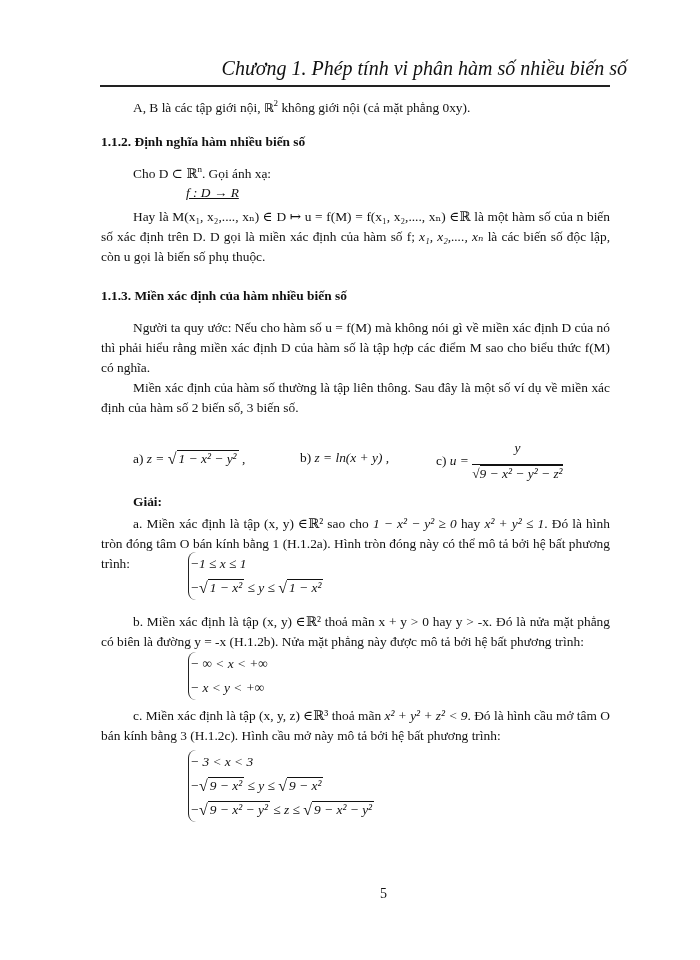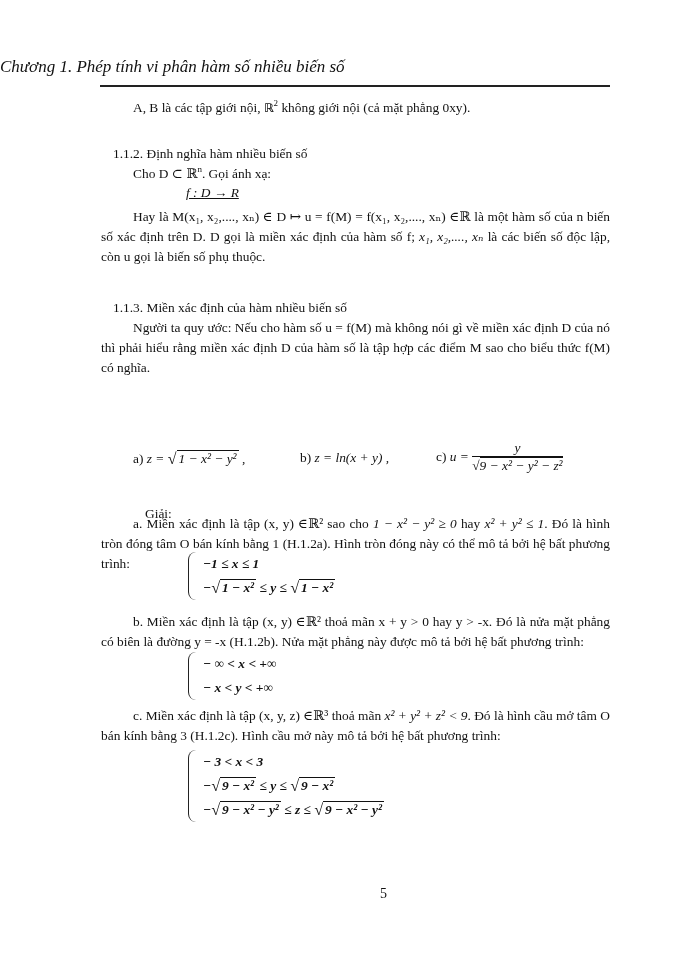--- a/index.html
+++ b/index.html
@@ -3,41 +3,41 @@
 <meta charset="utf-8">
 <style>
   html, body { margin: 0; padding: 0; background: #ffffff; }
   body {
     width: 700px; height: 960px; position: relative; overflow: hidden;
     font-family: "Liberation Serif", "DejaVu Serif", serif;
     color: #111; font-size: 13.4px;
   }
   .page-header {
     position: absolute; left: 0; top: 57px; width: 627px;
-    font-style: italic; font-size: 17px;
+    text-align: right; font-style: italic; font-size: 20px;
   }
   .header-rule {
     position: absolute; left: 100px; top: 85px; width: 510px;
     border-top: 2px solid #222;
   }
   .p { line-height: 20px; text-align: justify; margin: 0; }
   .indent { text-indent: 32px; }
-  .h { font-weight: normal; margin: 12px; line-height: 20px; }
+  .h { font-weight: bold; margin: 0; line-height: 20px; }
   .m { font-style: italic; }
   .sup { font-size: 9px; vertical-align: 6px; }
   .bb { font-family: "DejaVu Sans", sans-serif; font-weight: bold; font-size: 12px; }
   .sqrt { display: inline-block; }
   .sqrt .rad { font-size: 16px; vertical-align: -1px; }
   .sqrt .body { border-top: 1px solid #111; padding: 0 2px; font-style: italic; }
   .abs { position: absolute; white-space: nowrap; }
-  .system { position: absolute; border-left: 1.5px solid #222; border-radius: 8px 0 0 8px; padding-left: 14px; font-weight: bold; }
+  .system { position: absolute; border-left: 1.5px solid #222; border-radius: 8px 0 0 8px; padding-left: 1px; }
   .system .row { line-height: 24px; white-space: nowrap; }
   .frac { display: inline-flex; flex-direction: column; align-items: center; vertical-align: middle; }
   .frac .num { font-style: italic; line-height: 16px; }
-  .frac .den { border-top: 1px solid #111; line-height: 18px; }
+  .frac .den { border-top: 1px solid #111; line-height: 18px; margin-top: 8px; }
   .page-number { position: absolute; left: 380px; top: 886px; font-size: 14px; }
 </style>
 </head>
 <body>
 
 <div class="page-header">Chương 1. Phép tính vi phân hàm số nhiều biến số</div>
 <div class="header-rule"></div>
 
 <div class="abs" style="left:133px;top:98px;">
   <span>A, B là các tập giới nội,</span>
@@ -60,20 +60,21 @@
     <span>là một hàm số của n biến số xác định trên D. D gọi là miền xác định của hàm số f;</span>
     <span class="m">x₁, x₂,...., xₙ</span>
     <span>là các biến số độc lập, còn u gọi là biến số phụ thuộc.</span>
   </p>
 </div>
 
 <div class="abs h" style="left:101px;top:286px;">1.1.3. Miền xác định của hàm nhiều biến số</div>
 
 <div class="abs" style="left:101px;top:318px;width:509px;white-space:normal;">
   <p class="p indent">Người ta quy ước: Nếu cho hàm số u = f(M) mà không nói gì về miền xác định D của nó thì phải hiểu rằng miền xác định D của hàm số là tập hợp các điểm M sao cho biểu thức f(M) có nghĩa.</p>
+  <p class="p indent">Miền xác định của hàm số thường là tập liên thông. Sau đây là một số ví dụ về miền xác định của hàm số 2 biến số, 3 biến số.</p>
 </div>
 
 <div class="abs" style="left:133px;top:450px;">
   <span>a)</span>
   <span class="m">z =</span>
   <span class="sqrt"><span class="rad">√</span><span class="body">1 − x² − y²</span></span>
   <span>,</span>
 </div>
 <div class="abs" style="left:300px;top:450px;">
   <span>b)</span>

